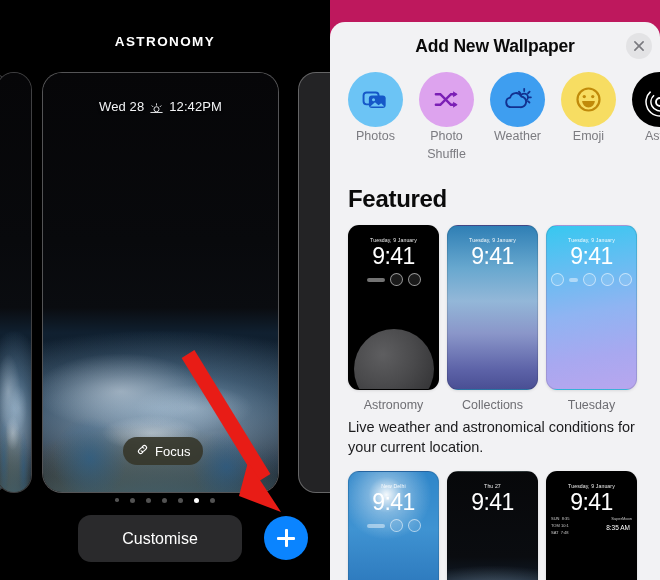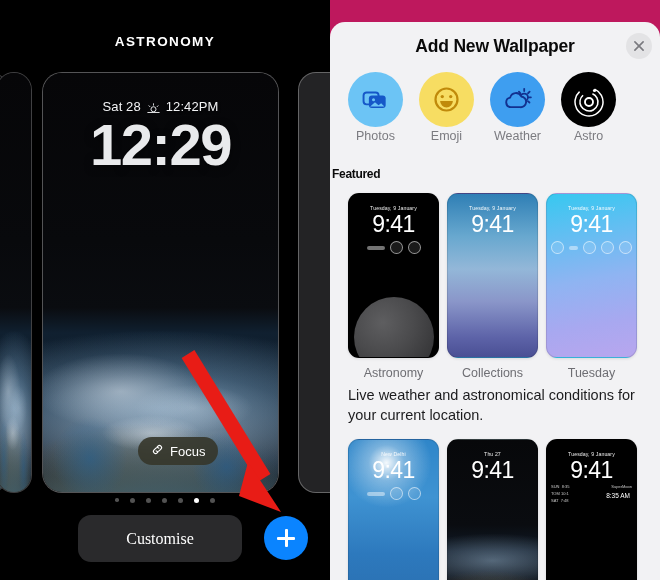--- a/index.html
+++ b/index.html
@@ -69,21 +69,21 @@
     text-shadow: 0 1px 3px rgba(0,0,0,.7);
   }
   .ls-time {
     font-size: 58px; font-weight: 600; letter-spacing: -1.5px;
     line-height: 1.02; margin-top: 1px; color:#e9eaec;
     text-shadow: 0 2px 8px rgba(0,0,0,.55);
   }
   .sunset-ico { display:inline-block; width:13px; height:11px; position:relative; top:1px; }
 
   #focus-pill {
-    position: absolute; left: 138px; top: 437px;
+    position: absolute; left: 123px; top: 437px;
     display: flex; align-items: center; gap: 6px;
     height: 28px; padding: 0 13px;
     background: rgba(52,52,40,0.88); border-radius: 15px;
     color: #fff; font-size: 13px; font-weight: 500;
     backdrop-filter: blur(8px);
   }
 
   #ls-dots {
     position: absolute; top: 498px; left: 0; width: 330px;
     display: flex; justify-content: center; gap: 11px;
@@ -91,21 +91,20 @@
   #ls-dots .dot { width: 5px; height: 5px; border-radius: 50%; background: rgba(255,255,255,.32); }
   #ls-dots .dot.tiny { width: 3.5px; height: 3.5px; }
   #ls-dots .dot.active { background: #fff; }
 
   #customise-btn {
     position: absolute; left: 78px; top: 515px; width: 164px; height: 47px;
     background: #2a2a2c; border-radius: 13px;
     display: flex; align-items: center; justify-content: center;
     color: #fff; font-size: 16px; font-weight: 500;
     border: none;
-    font-family: Liberation Serif, serif;
   }
   #add-btn {
     position: absolute; left: 264px; top: 516px; width: 44px; height: 44px;
     border-radius: 50%; background: #0a84ff;
     display: flex; align-items: center; justify-content: center;
   }
   #add-btn .plus {
     position:relative; width:20px; height:20px;
   }
   #add-btn .plus::before, #add-btn .plus::after{
@@ -147,22 +146,22 @@
     width: 55px; height: 55px; border-radius: 50%;
     display: flex; align-items: center; justify-content: center;
   }
   .cat-label {
     font-size: 12.5px; color: #7b7b80;
     text-align: center; line-height: 1.45; width: 66px;
   }
 
   
   .section-title {
-    font-size: 12px; font-weight: bold; color: #0a0a0a;
-    padding: 0 2px; letter-spacing: -.3px;
+    font-size: 24px; font-weight: bold; color: #0a0a0a;
+    padding: 0 18px; letter-spacing: -.3px;
   }
   .section-sub {
     font-size: 14.5px; color: #1c1c1e; padding: 6px 18px 0 18px;
     line-height: 1.35;
   }
   #featured-title { margin-top: 22px; }
   .card-row { display: flex; gap: 8px; padding: 12px 18px 0 18px; }
   .wp-card {
     width: 91px; flex: 0 0 91px;
   }
@@ -249,33 +248,32 @@
       <div class="earth earth-dim"></div>
     </div>
     <div class="ls-card" id="ls-card-prev">
       <div class="earth earth-dim"></div>
     </div>
 
     <div class="ls-card" id="ls-card-main">
       <div class="earth"></div>
       <div class="ls-clock">
         <div class="ls-date">
-          <span>Sat 28</span>
+          <span>Wed 28</span>
           <span class="sunset-ico">
             <svg viewBox="0 0 16 13" width="13" height="11">
               <circle cx="8" cy="7.4" r="3.1" fill="none" stroke="#e9eaec" stroke-width="1.2"></circle>
               <line x1="1" y1="11.4" x2="15" y2="11.4" stroke="#e9eaec" stroke-width="1.2" stroke-linecap="round"></line>
               <line x1="8" y1="0.6" x2="8" y2="2.4" stroke="#e9eaec" stroke-width="1.1" stroke-linecap="round"></line>
               <line x1="2.4" y1="3.1" x2="3.6" y2="4.3" stroke="#e9eaec" stroke-width="1.1" stroke-linecap="round"></line>
               <line x1="13.6" y1="3.1" x2="12.4" y2="4.3" stroke="#e9eaec" stroke-width="1.1" stroke-linecap="round"></line>
             </svg>
           </span>
           <span>12:42PM</span>
         </div>
-        <div class="ls-time">12:29</div>
       </div>
     </div>
 
     <div class="ls-card" id="ls-card-next"></div>
 
     <div id="focus-pill">
       <span>
         <svg viewBox="0 0 16 16" width="13" height="13">
           <path d="M6.3 9.7a2.6 2.6 0 0 0 3.7 0l2.2-2.2a2.6 2.6 0 1 0-3.7-3.7l-.8.8" fill="none" stroke="#fff" stroke-width="1.4" stroke-linecap="round"></path>
           <path d="M9.7 6.3a2.6 2.6 0 0 0-3.7 0L3.8 8.5a2.6 2.6 0 1 0 3.7 3.7l.8-.8" fill="none" stroke="#fff" stroke-width="1.4" stroke-linecap="round"></path>
@@ -328,51 +326,62 @@
           <svg viewBox="0 0 30 26" width="27" height="23">
             <rect x="1.5" y="5" width="17" height="13.5" rx="3.4" fill="none" stroke="#1557c8" stroke-width="2.2"></rect>
             <rect x="7.5" y="8.5" width="19" height="14" rx="3.4" fill="#1557c8"></rect>
             <circle cx="12.8" cy="13.2" r="1.7" fill="#6cc4f5"></circle>
             <path d="M9 21 l5.4-5 4 3.6 3-2.4 3.6 3.8z" fill="#6cc4f5"></path>
           </svg>
         </div>
         <div class="cat-label">Photos</div>
       </div>
 
-
       <div class="cat">
-        <div class="cat-circle" style="background:#f7dd62">
-          <svg viewBox="0 0 28 28" width="27" height="27">
-            <circle cx="14" cy="14" r="11.4" fill="none" stroke="#c08a0a" stroke-width="2.3"></circle>
-            <circle cx="9.6" cy="11" r="1.7" fill="#c08a0a"></circle>
-            <circle cx="18.4" cy="11" r="1.7" fill="#c08a0a"></circle>
-            <path d="M7.4 15.6 H20.6 a6.6 6.6 0 0 1 -13.2 0 Z" fill="#c08a0a"></path>
+        <div class="cat-circle" style="background:#dda3ee">
+          <svg viewBox="0 0 30 26" width="27" height="23">
+            <path d="M3 7 H8 L20 19 H25" fill="none" stroke="#7b1fb5" stroke-width="2.8" stroke-linecap="round"></path>
+            <path d="M3 19 H8 L20 7 H25" fill="none" stroke="#7b1fb5" stroke-width="2.8" stroke-linecap="round"></path>
+            <path d="M22.5 3.6 L27.6 7 L22.5 10.4 Z" fill="#7b1fb5"></path>
+            <path d="M22.5 15.6 L27.6 19 L22.5 22.4 Z" fill="#7b1fb5"></path>
           </svg>
         </div>
-        <div class="cat-label">Emoji</div>
+        <div class="cat-label">Photo Shuffle</div>
       </div>
 
       <div class="cat">
         <div class="cat-circle" style="background:#3e9ef0">
           <svg viewBox="0 0 32 28" width="29" height="25">
             <g stroke="#12318f" stroke-width="2" stroke-linecap="round">
               <line x1="23.5" y1="2" x2="23.5" y2="4.6"></line>
               <line x1="29.6" y1="5.2" x2="27.8" y2="7"></line>
               <line x1="31" y1="11.6" x2="28.6" y2="11.6"></line>
               <line x1="17.6" y1="5.2" x2="19.3" y2="7"></line>
               <line x1="29.4" y1="17.4" x2="27.6" y2="15.8"></line>
             </g>
             <circle cx="23.5" cy="11.5" r="4.2" fill="none" stroke="#12318f" stroke-width="2"></circle>
             <path d="M8.4 22.6 a5.4 5.4 0 0 1 -0.6 -10.7 a6.6 6.6 0 0 1 12.4 -1.3 a5.1 5.1 0 0 1 -1.2 12z" fill="#3e9ef0" stroke="#12318f" stroke-width="2.1" stroke-linejoin="round"></path>
           </svg>
         </div>
         <div class="cat-label">Weather</div>
       </div>
 
       <div class="cat">
+        <div class="cat-circle" style="background:#f7dd62">
+          <svg viewBox="0 0 28 28" width="27" height="27">
+            <circle cx="14" cy="14" r="11.4" fill="none" stroke="#c08a0a" stroke-width="2.3"></circle>
+            <circle cx="9.6" cy="11" r="1.7" fill="#c08a0a"></circle>
+            <circle cx="18.4" cy="11" r="1.7" fill="#c08a0a"></circle>
+            <path d="M7.4 15.6 H20.6 a6.6 6.6 0 0 1 -13.2 0 Z" fill="#c08a0a"></path>
+          </svg>
+        </div>
+        <div class="cat-label">Emoji</div>
+      </div>
+
+      <div class="cat">
         <div class="cat-circle" style="background:#000">
           <svg viewBox="0 0 34 34" width="34" height="34">
             <circle cx="17" cy="19" r="4" fill="none" stroke="#fff" stroke-width="1.9"></circle>
             <ellipse cx="17" cy="19" rx="9" ry="9" fill="none" stroke="#fff" stroke-width="1.6" stroke-dasharray="40 10" transform="rotate(-28 17 19)"></ellipse>
             <ellipse cx="17" cy="19" rx="14" ry="14" fill="none" stroke="#fff" stroke-width="1.5" stroke-dasharray="62 16" transform="rotate(-28 17 19)"></ellipse>
             <circle cx="22.5" cy="7.5" r="1.6" fill="#fff"></circle>
           </svg>
         </div>
         <div class="cat-label">Astro</div>
       </div>

